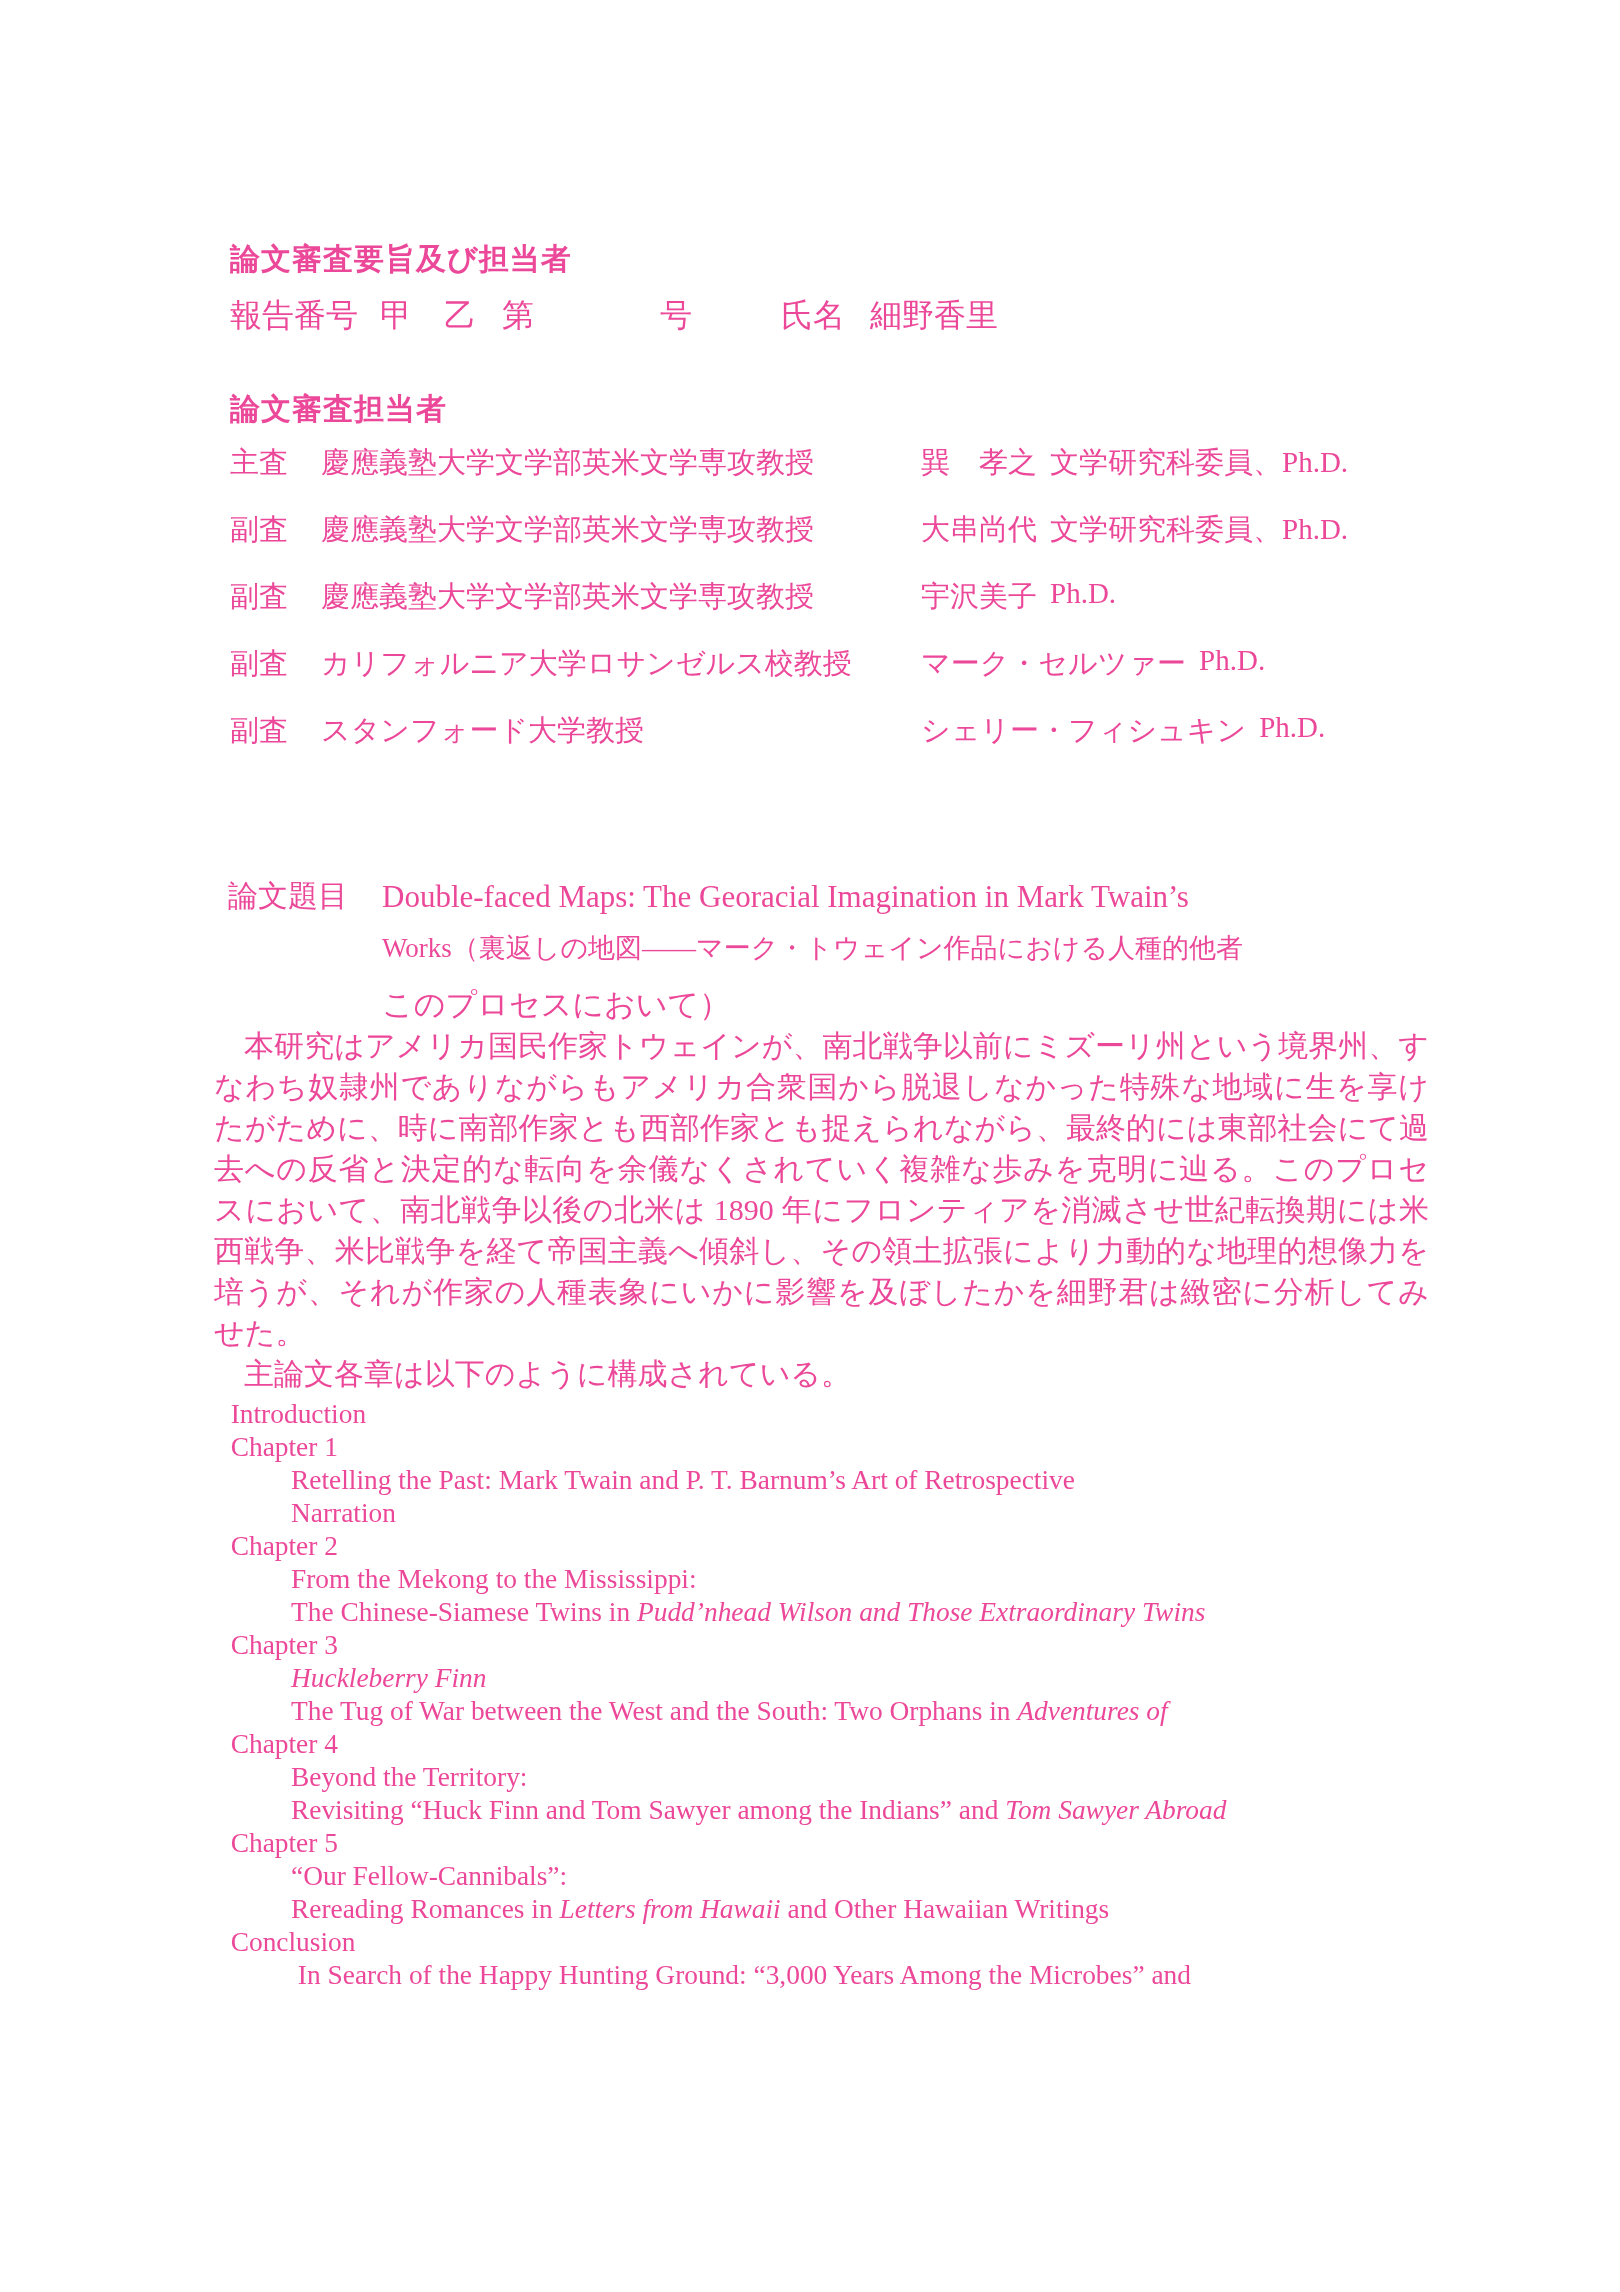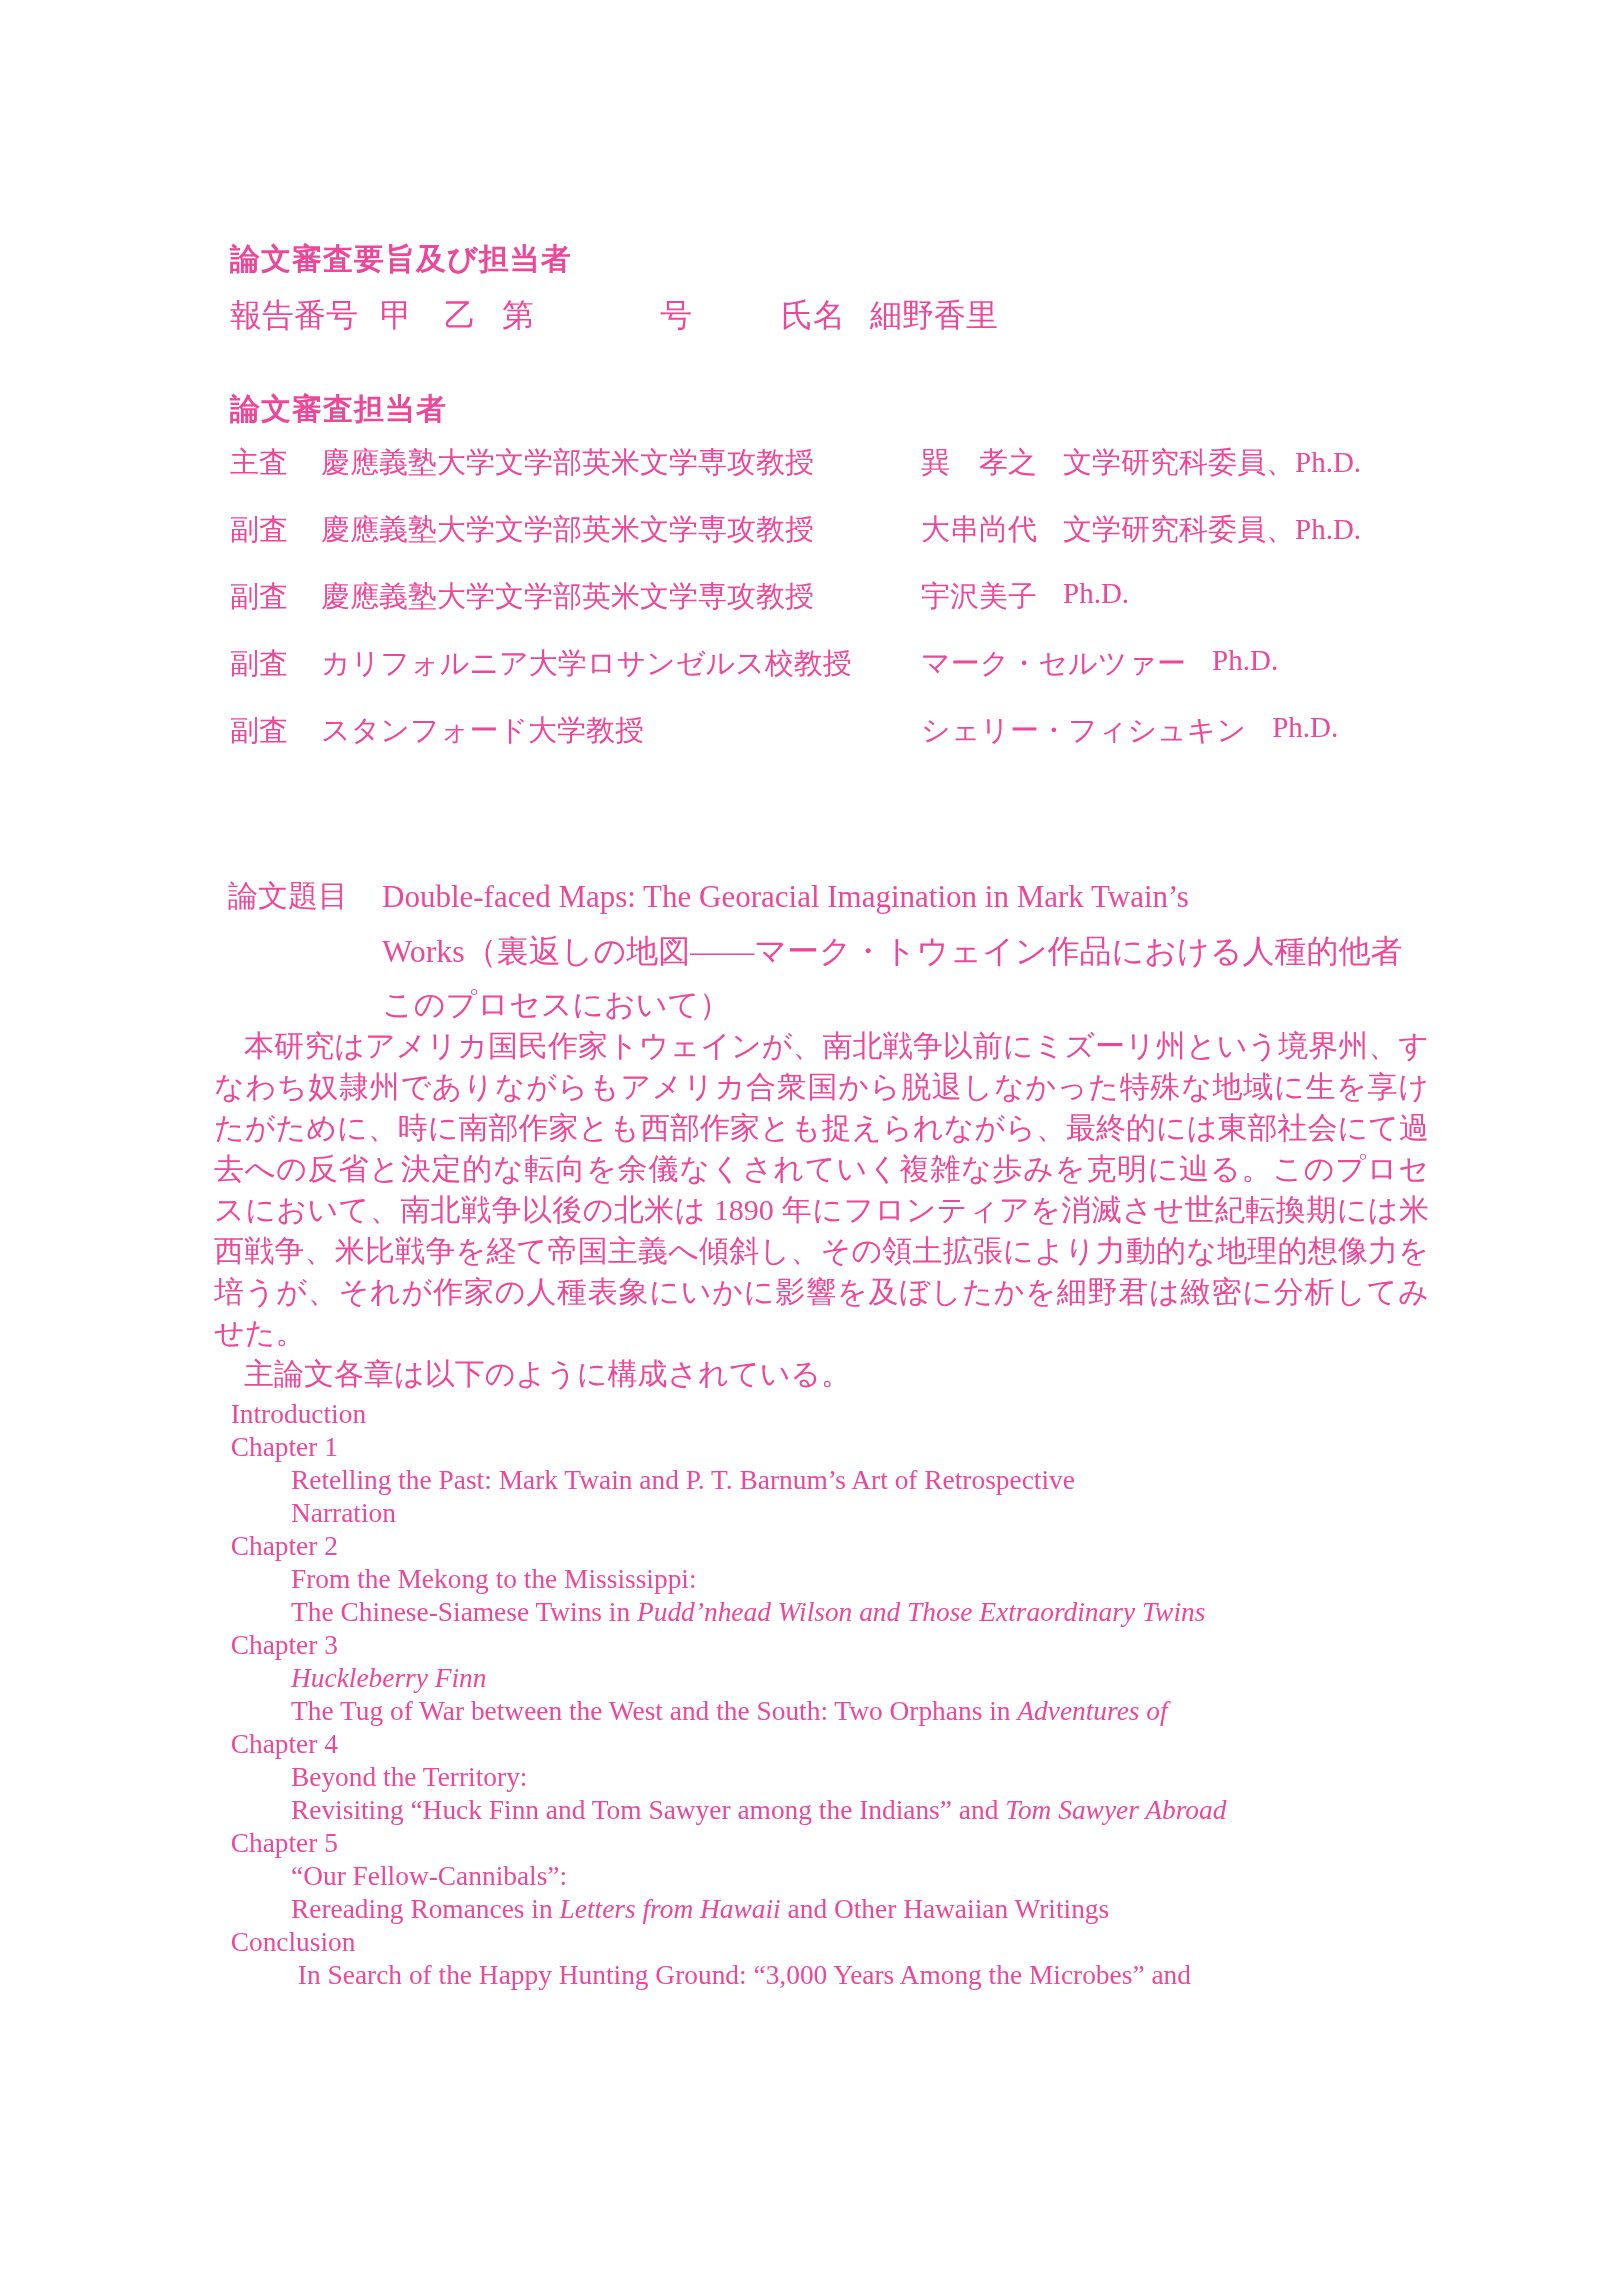--- a/index.html
+++ b/index.html
@@ -24,25 +24,25 @@
   .report-row{position:absolute;top:294px;left:0;width:100%;height:39px;font-size:32px;}
   .report-row span{position:absolute;top:0;white-space:nowrap;}
   .r-label{left:230px;} .r-kou{left:380px;} .r-otsu{left:444px;}
   .r-dai{left:502px;}  .r-gou{left:660px;} .r-nlabel{left:781px;} .r-name{left:870px;text-align:center;}
   
   .committee{position:absolute;top:443px;left:0;width:100%;}
   .crow{position:relative;height:67px;font-size:29px;}
   .crow span{white-space:nowrap;}
   .crole{position:absolute;left:230px;top:0;}
   .caffil{position:absolute;left:321px;top:0;}
-  .cgroup{position:absolute;left:921px;top:0;display:flex;gap:26px;}
+  .cgroup{position:absolute;left:921px;top:0;display:flex;gap:13px;}
   
   .t-label{left:228px;top:879px;font-size:30px;white-space:nowrap;}
   .t-line1{left:382px;top:879px;font-size:31px;white-space:nowrap;}
-  .t-line2{left:382px;top:933px;font-size:32px;white-space:nowrap;}
+  .t-line2{left:382px;top:933px;font-size:27px;white-space:nowrap;}
   .t-line3{left:382px;top:987px;font-size:31px;white-space:nowrap;}
   
   .abstract{
     position:absolute;left:214px;top:1025px;width:1215px;
     font-size:30px;line-height:41px;text-align:justify;
   }
   .abstract p{margin:0;}
   
   .toc{position:absolute;left:216px;top:1398px;width:1274px;}
   .toc-line{font-size:27.4px;line-height:33px;white-space:pre-wrap;}

